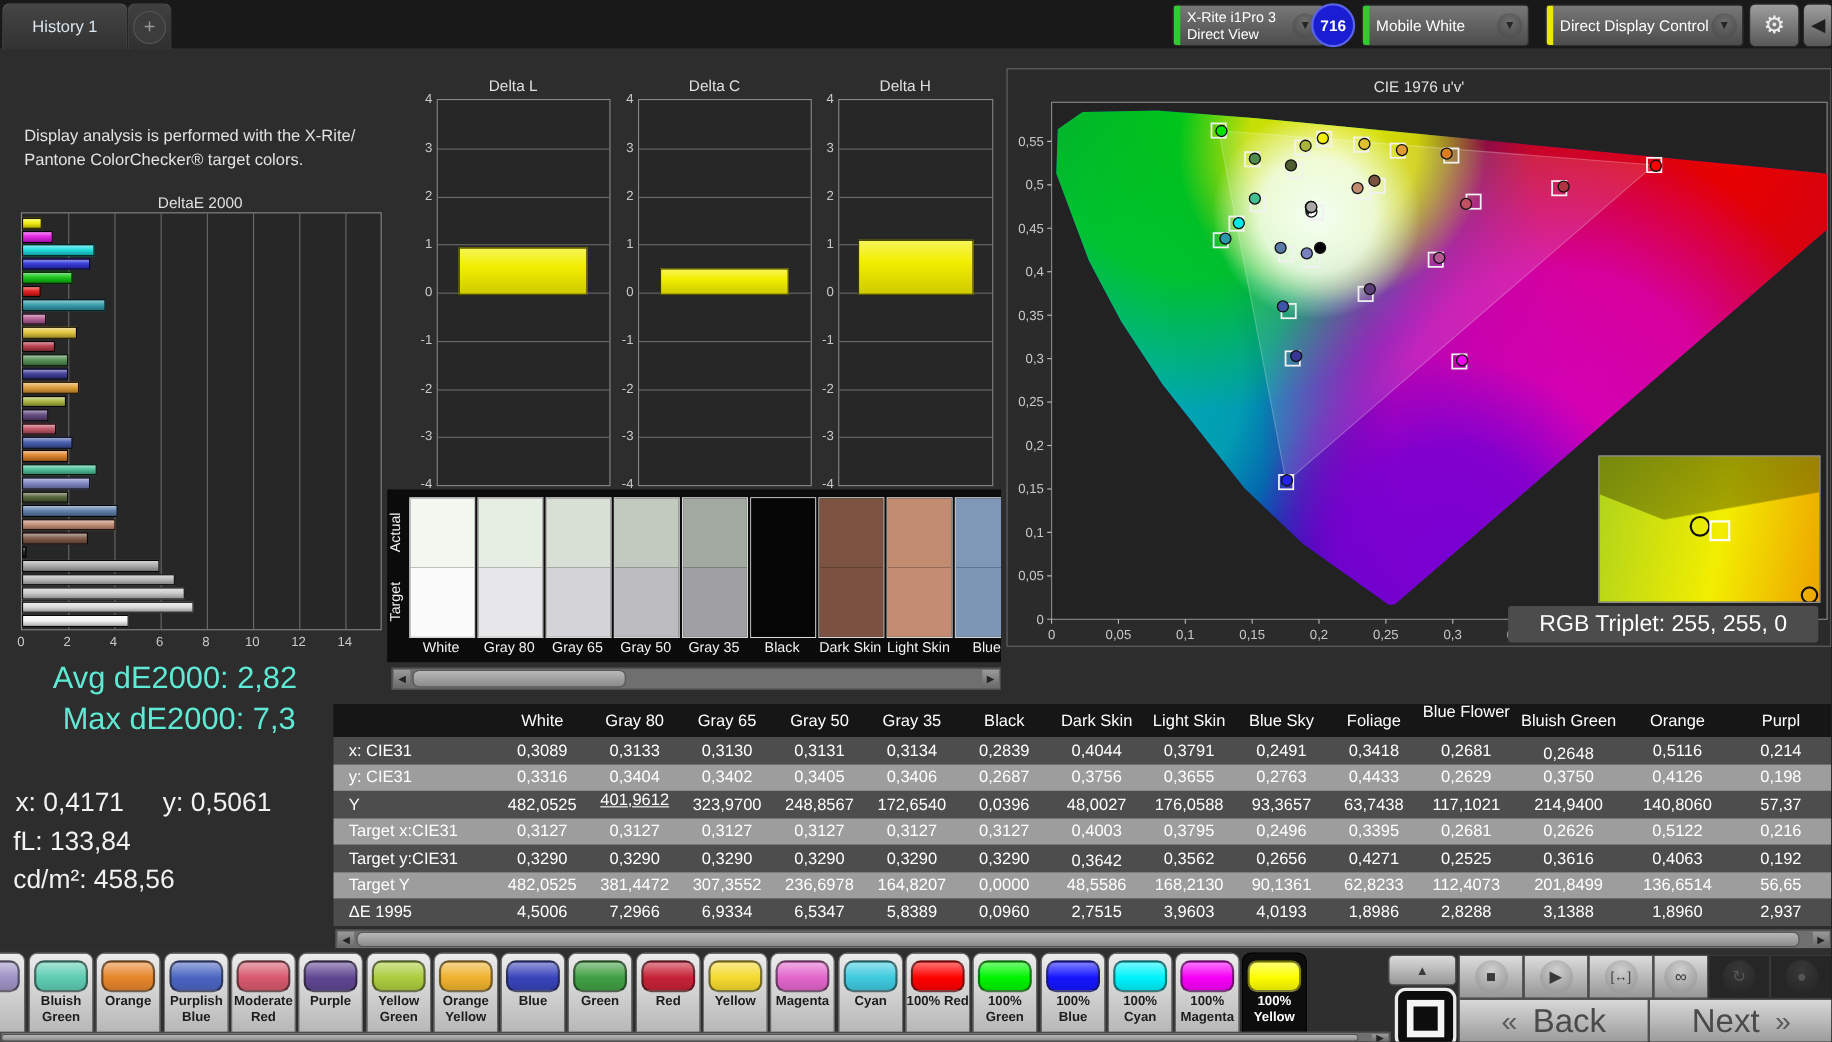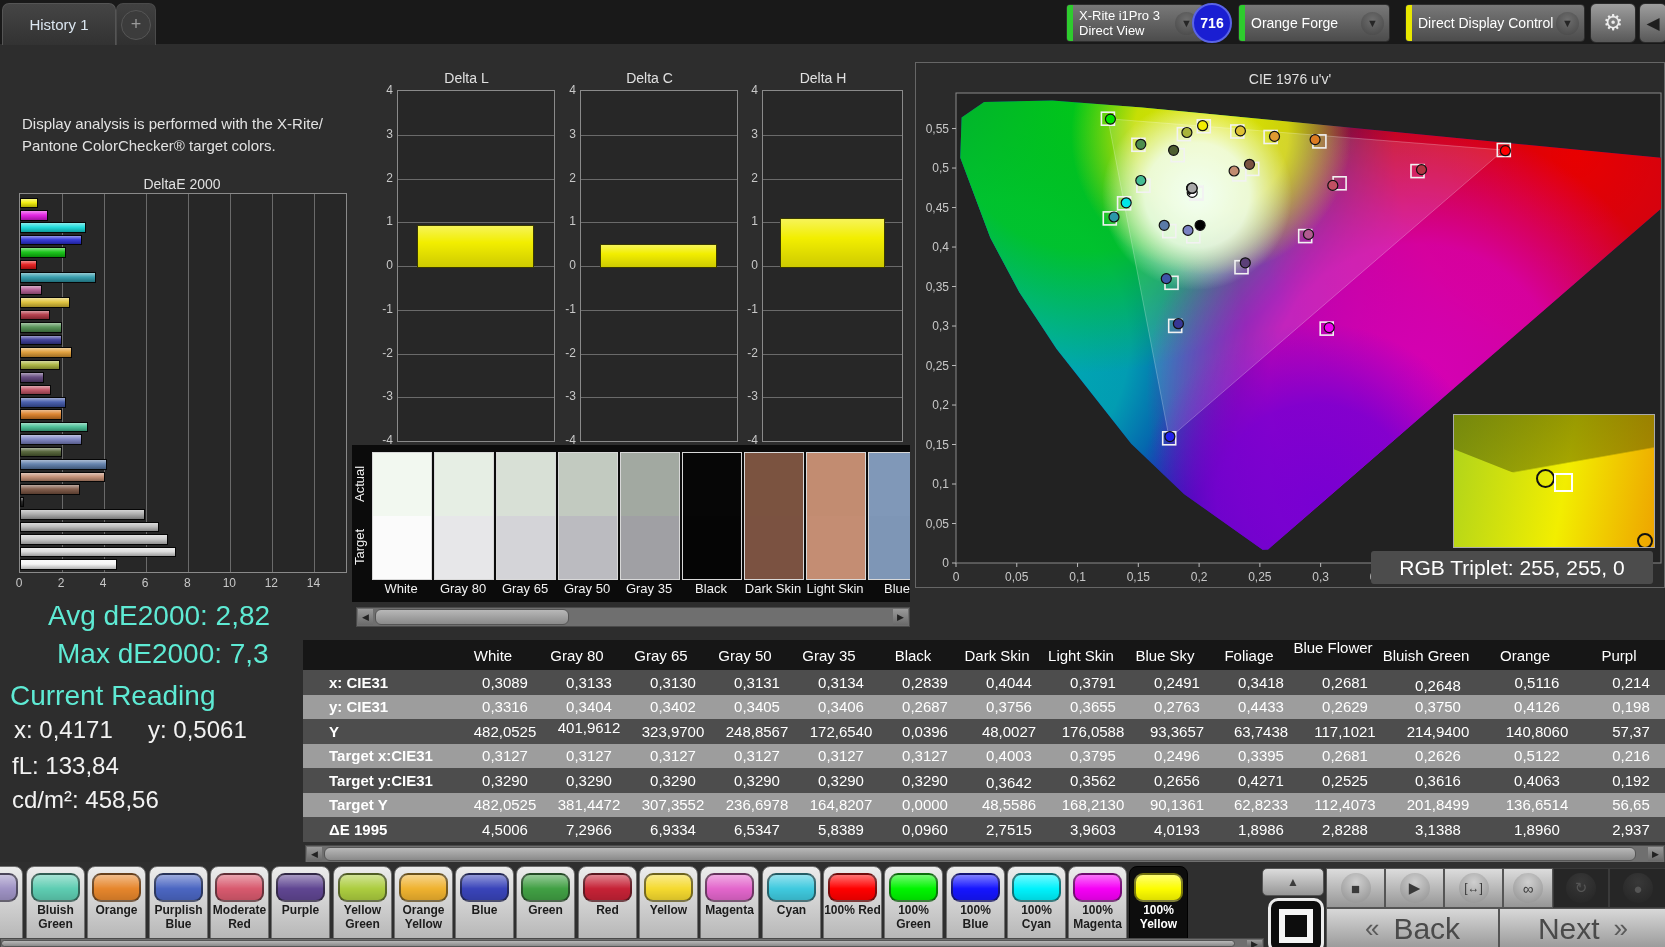--- a/index.html
+++ b/index.html
@@ -50,21 +50,21 @@
   .sb .arr{position:absolute;top:1px;bottom:1px;width:15px;background:linear-gradient(#9a9a9a,#6a6a6a);
            color:#222;font-size:9px;display:flex;align-items:center;justify-content:center;}
   .sb .thumb{position:absolute;top:1px;bottom:1px;background:linear-gradient(#b8b8b8,#8a8a8a);border-radius:6px;border:1px solid #555;}
   
   .rdA{position:absolute;font-size:28px;color:#5eead4;}
   .rdB{position:absolute;font-size:24px;color:#f2f2f2;}
   
   .dtable{position:absolute;left:303px;top:640px;width:1362px;height:202px;overflow:hidden;font-size:15px;}
   .trow{position:absolute;left:0;width:1400px;display:flex;}
   .tcell{flex:none;display:flex;align-items:center;justify-content:center;white-space:nowrap;color:#fff;overflow:hidden;}
-  .tlabel{justify-content:flex-start;padding-left:14px;font-weight:bold;box-sizing:border-box;margin-left:12px;}
+  .tlabel{justify-content:flex-start;padding-left:14px;font-weight:normal;box-sizing:border-box;}
   
   .cie{position:absolute;left:915px;top:62px;width:750px;height:526px;background:#2b2b2b;border:1px solid #666;box-sizing:border-box;}
   .inset{position:absolute;left:537px;top:351px;width:200px;height:132px;border:1px solid #aaa;
          background:linear-gradient(100deg,#aed31c,#f2ee00 55%,#eea400);overflow:hidden;}
   .inset .dark{position:absolute;left:0;top:0;right:0;bottom:0;
          background:linear-gradient(170deg,rgba(70,75,0,.55),rgba(70,75,0,.45) 40%,rgba(70,75,0,0) 41%);
          clip-path:polygon(0 0,100% 0,100% 86%,0 26%);}
   .ring{position:absolute;border:2px solid #111;border-radius:50%;}
   .tsq{position:absolute;border:2px solid #fff;}
   .rgbpill{position:absolute;left:455px;top:488px;width:282px;height:33px;background:#4c4c4c;border-radius:3px;
@@ -110,21 +110,21 @@
         <span>Direct View</span>
       </div>
       <div class="chev">▼</div>
     </div>
     <div class="badge">
         <span>716</span>
       </div>
     <div class="dd" style="left:1238px;width:150px;">
       <div class="stripe" style="background: rgb(46, 204, 46);"></div>
       <div class="txt" style="font-size:14px;">
-        <span>Orange Forge</span>
+        <span>Mobile White</span>
       </div>
       <div class="chev">▼</div>
     </div>
     <div class="dd" style="left:1405px;width:178px;">
       <div class="stripe" style="background: rgb(232, 232, 0);"></div>
       <div class="txt" style="font-size:14px;">
         <span>Direct Display Control</span>
       </div>
       <div class="chev">▼</div>
     </div>
@@ -489,21 +489,20 @@
       <div class="tsq" style="left:100px;top:58px;width:15px;height:15px;"></div>
       <div class="ring" style="left:183px;top:118px;width:12px;height:12px;"></div>
     </div>
     <div class="rgbpill">
         <span>RGB Triplet: 255, 255, 0</span>
       </div>
   </div>
 
   <div class="rdA" style="left:48px;top:600px;">Avg dE2000: 2,82</div>
   <div class="rdA" style="left:57px;top:638px;">Max dE2000: 7,3</div>
-  <div class="rdA" style="left:10px;top:680px;">Current Reading</div>
   <div class="rdB" style="left:14px;top:716px;">x: 0,4171</div>
   <div class="rdB" style="left:148px;top:716px;">y: 0,5061</div>
   <div class="rdB" style="left:12px;top:752px;">fL: 133,84</div>
   <div class="rdB" style="left:12px;top:786px;">cd/m²: 458,56</div>
 
   <div id="data-table" class="dtable">
       <div class="trow" style="top: 0px; height: 30px; background: rgb(22, 22, 22);">
         <div class="tcell" style="width: 148px; height: 30px;"></div>
         <div class="tcell" style="width: 84px; height: 30px;">White</div>
         <div class="tcell" style="width: 84px; height: 30px;">Gray 80</div>
@@ -550,21 +549,21 @@
         <div class="tcell" style="width: 84px; height: 24.5px;">0,2763</div>
         <div class="tcell" style="width: 84px; height: 24.5px;">0,4433</div>
         <div class="tcell" style="width: 84px; height: 24.5px;">0,2629</div>
         <div class="tcell" style="width: 102px; height: 24.5px;">0,3750</div>
         <div class="tcell" style="width: 96px; height: 24.5px;">0,4126</div>
         <div class="tcell" style="width: 92px; height: 24.5px;">0,198</div>
       </div>
       <div class="trow" style="top: 79px; height: 24.5px; background: rgb(77, 77, 77);">
         <div class="tcell tlabel" style="width: 148px; height: 24.5px;">Y</div>
         <div class="tcell" style="width: 84px; height: 24.5px;">482,0525</div>
-        <div class="tcell" style="width: 84px; height: 16px;">401,9612</div>
+        <div class="tcell" style="width: 84px; height: 16px; text-decoration: underline;">401,9612</div>
         <div class="tcell" style="width: 84px; height: 24.5px;">323,9700</div>
         <div class="tcell" style="width: 84px; height: 24.5px;">248,8567</div>
         <div class="tcell" style="width: 84px; height: 24.5px;">172,6540</div>
         <div class="tcell" style="width: 84px; height: 24.5px;">0,0396</div>
         <div class="tcell" style="width: 84px; height: 24.5px;">48,0027</div>
         <div class="tcell" style="width: 84px; height: 24.5px;">176,0588</div>
         <div class="tcell" style="width: 84px; height: 24.5px;">93,3657</div>
         <div class="tcell" style="width: 84px; height: 24.5px;">63,7438</div>
         <div class="tcell" style="width: 84px; height: 24.5px;">117,1021</div>
         <div class="tcell" style="width: 102px; height: 24.5px;">214,9400</div>

